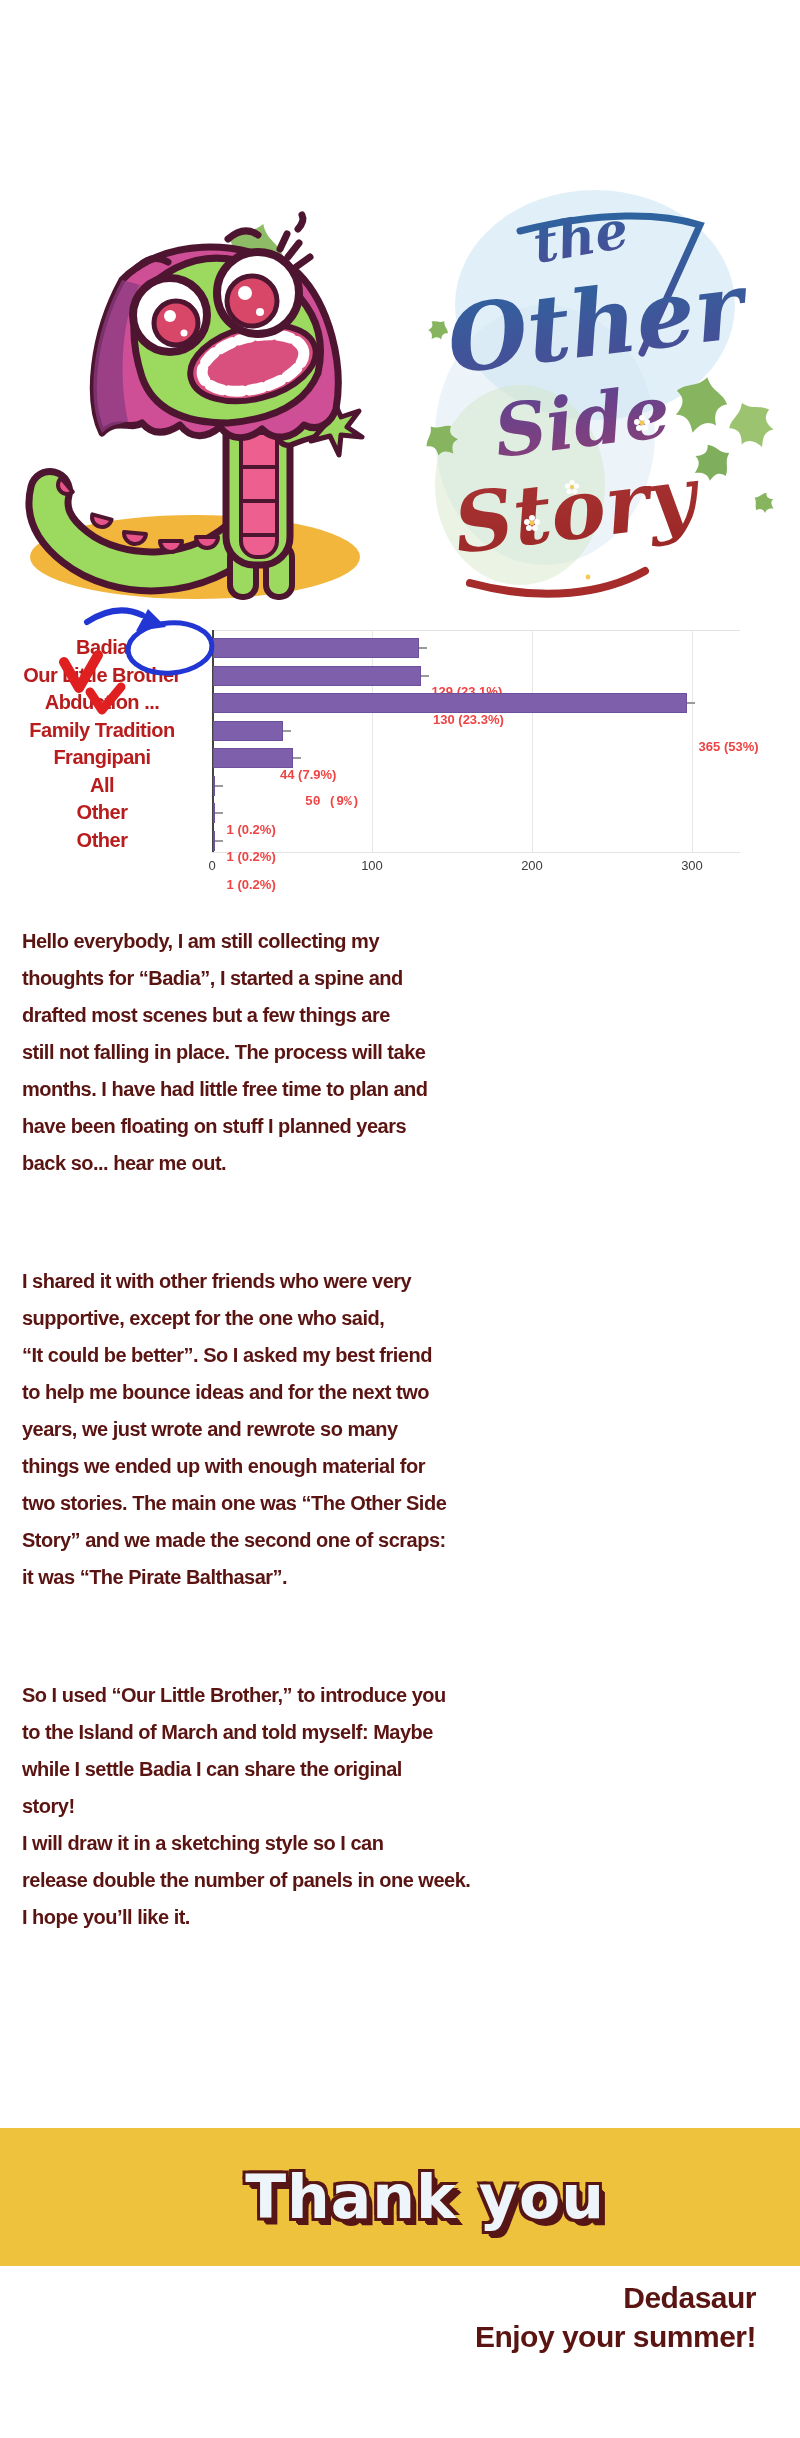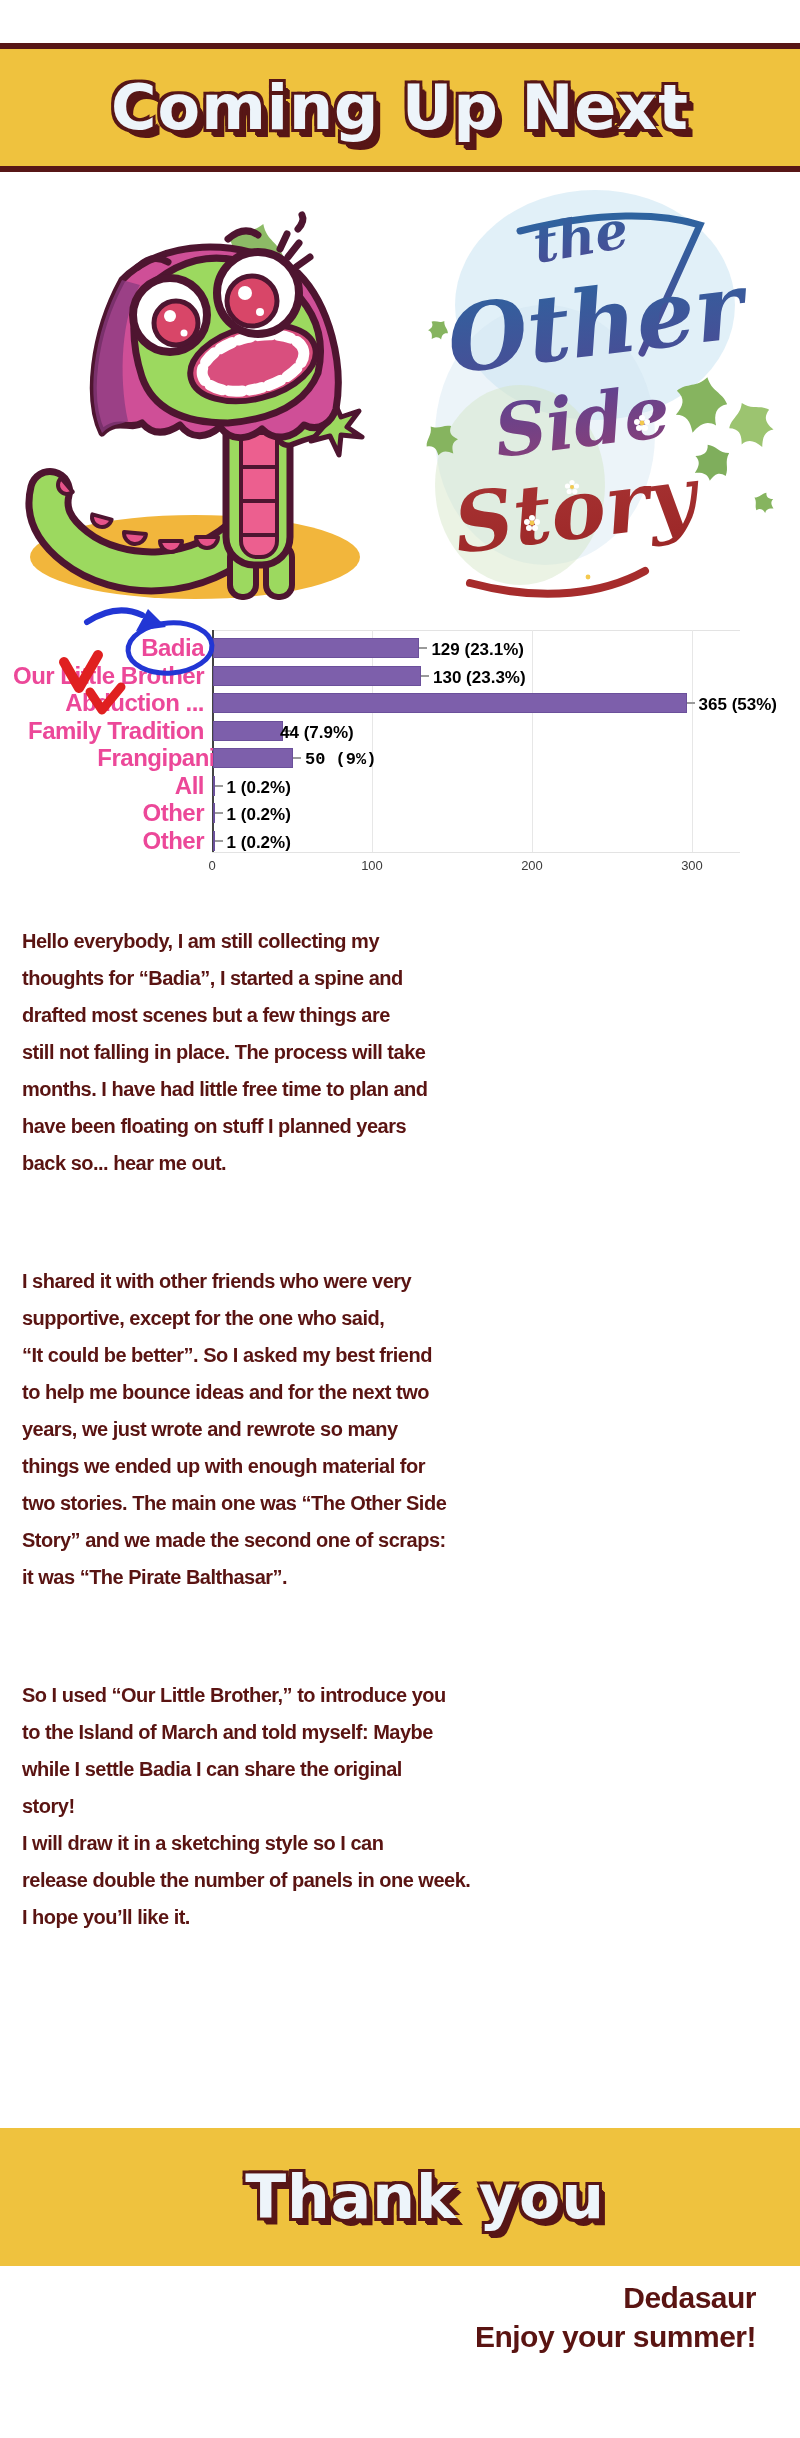--- a/index.html
+++ b/index.html
@@ -14,46 +14,43 @@
                    5px 6px 0 #571616,6px 7px 0 #571616,7px 8px 0 #571616;}
   .banner-bottom{position:absolute;left:0;top:2128px;width:800px;height:138px;background:#efc23e;padding-left:25px;}
   .banner-bottom .banner-text{width:100%;text-align:center;line-height:138px;
       font-family:"DejaVu Sans",sans-serif;font-weight:bold;font-size:60px;letter-spacing:1px;color:#edf4fa;
       text-shadow:-3px -3px 0 #571616,3px -3px 0 #571616,-3px 3px 0 #571616,3px 3px 0 #571616,
                    4px 5px 0 #571616,5px 6px 0 #571616,6px 7px 0 #571616;}
   
   #illu{position:absolute;left:0;top:185px;width:800px;height:435px;}
   
   #chart{position:absolute;left:0;top:595px;width:800px;height:300px;}
-  #chart .cat-label{position:absolute;left:0;width:204px;height:27px;line-height:27px;text-align:right;
-      font-weight:bold;font-size:24px;color:#ec4899;letter-spacing:-0.5px;}
+  #chart .cat-label{position:absolute;left:0;width:204px;height:27px;line-height:27px;text-align:center;
+      font-weight:bold;font-size:20px;color:#b91c1c;letter-spacing:-0.5px;}
   #chart .bar{position:absolute;background:#7d5fab;border:1px solid #6b509b;box-sizing:border-box;}
   #chart .connector{position:absolute;height:2px;background:#9a9a9a;}
-  #chart .val-label{position:absolute;font-size:17px;font-weight:bold;color:#000000;white-space:nowrap;}
+  #chart .val-label{position:absolute;font-size:13px;font-weight:bold;color:#ef4444;white-space:nowrap;margin-top:44px;}
   #chart .gridline{position:absolute;width:1px;background:#e7e7e7;}
   #chart .axis-line{position:absolute;width:2px;background:#444;}
   #chart .plot-border{position:absolute;height:1px;background:#e3e3e3;}
   #chart .tick-label{position:absolute;width:60px;text-align:center;font-size:13px;color:#3c3c3c;}
   #chart svg.anno{position:absolute;left:0;top:0;pointer-events:none;}
   
   #bodytext{position:absolute;left:22px;top:886px;width:758px;color:#5a1412;
       font-weight:bold;font-size:20px;line-height:37px;letter-spacing:-0.5px;white-space:pre-line;}
   #bodytext p{margin:0 0 44px 0;}
   
   #footer{position:absolute;right:44px;top:2278px;text-align:right;color:#5a1412;
       font-weight:bold;font-size:30px;line-height:39px;letter-spacing:-0.5px;}
 </style>
 </head>
 <body>
 
 <div id="page">
 
-  <div class="banner-top">
-    <div class="banner-text">Coming Up Next</div>
-  </div>
 
   <svg id="illu" viewBox="0 0 800 435">
     <defs>
       <linearGradient id="gradBlue" x1="0" y1="0" x2="0" y2="1">
         <stop offset="0" stop-color="#2e639f"></stop>
           <stop offset="1" stop-color="#4c4b95"></stop>
       </linearGradient>
       <linearGradient id="gradPurple" x1="0" y1="0" x2="0" y2="1">
         <stop offset="0" stop-color="#5c4492"></stop>
           <stop offset="1" stop-color="#8a3f78"></stop>
@@ -226,21 +223,21 @@
         <div class="connector" style="left: 421px; top: 79.5px; width: 8px;"></div>
         <div class="val-label" style="left: 433px; top: 72.5px;">130 (23.3%)</div>
         <div class="cat-label" style="top: 94px;">Abduction ...</div>
         <div class="bar" style="left: 213px; top: 98px; width: 473.6px; height: 20px;"></div>
         <div class="connector" style="left: 686.6px; top: 107px; width: 8px;"></div>
         <div class="val-label" style="left: 698.6px; top: 100px;">365 (53%)</div>
         <div class="cat-label" style="top: 121.5px;">Family Tradition</div>
         <div class="bar" style="left: 213px; top: 125.5px; width: 70.4px; height: 20px;"></div>
         <div class="connector" style="left: 283.4px; top: 134.5px; width: 8px;"></div>
         <div class="val-label" style="left: 280px; top: 127.5px;">44 (7.9%)</div>
-        <div class="cat-label" style="top: 149px; padding-left: 11px;">Frangipani</div>
+        <div class="cat-label" style="top: 149px;">Frangipani</div>
         <div class="bar" style="left: 213px; top: 153px; width: 80px; height: 20px;"></div>
         <div class="connector" style="left: 293px; top: 162px; width: 8px;"></div>
         <div class="val-label" style="left: 305px; top: 155px; font-family: Liberation Mono, monospace;">50 (9%)</div>
         <div class="cat-label" style="top: 176.5px;">All</div>
         <div class="bar" style="left: 213px; top: 180.5px; width: 1.6px; height: 20px;"></div>
         <div class="connector" style="left: 214.6px; top: 189.5px; width: 8px;"></div>
         <div class="val-label" style="left: 226.6px; top: 182.5px;">1 (0.2%)</div>
         <div class="cat-label" style="top: 204px;">Other</div>
         <div class="bar" style="left: 213px; top: 208px; width: 1.6px; height: 20px;"></div>
         <div class="connector" style="left: 214.6px; top: 217px; width: 8px;"></div>

